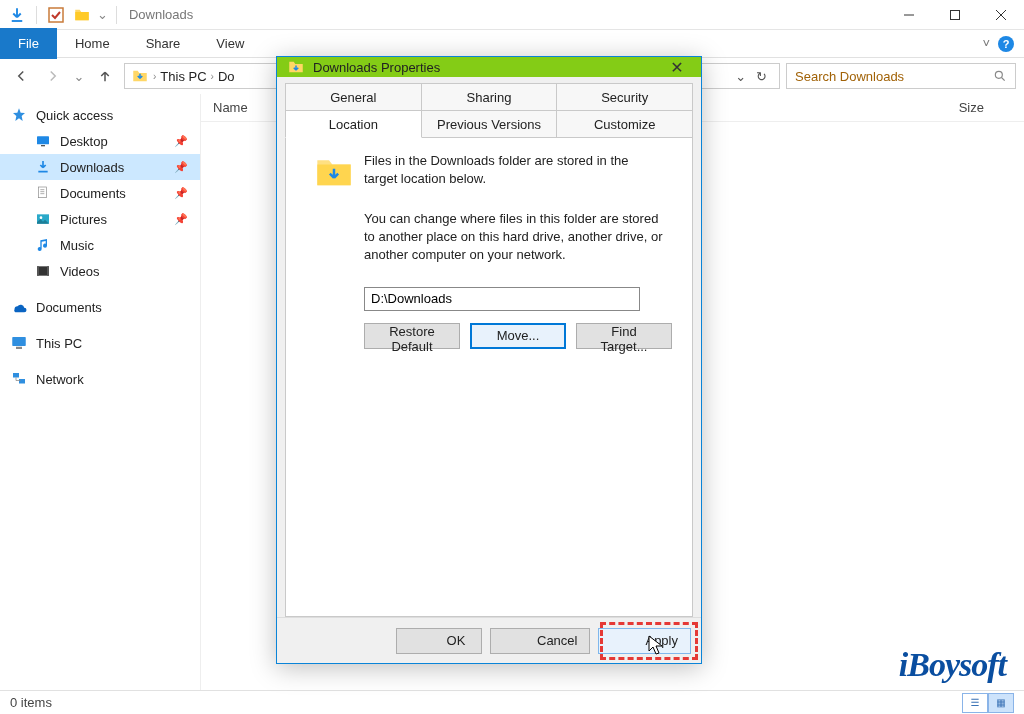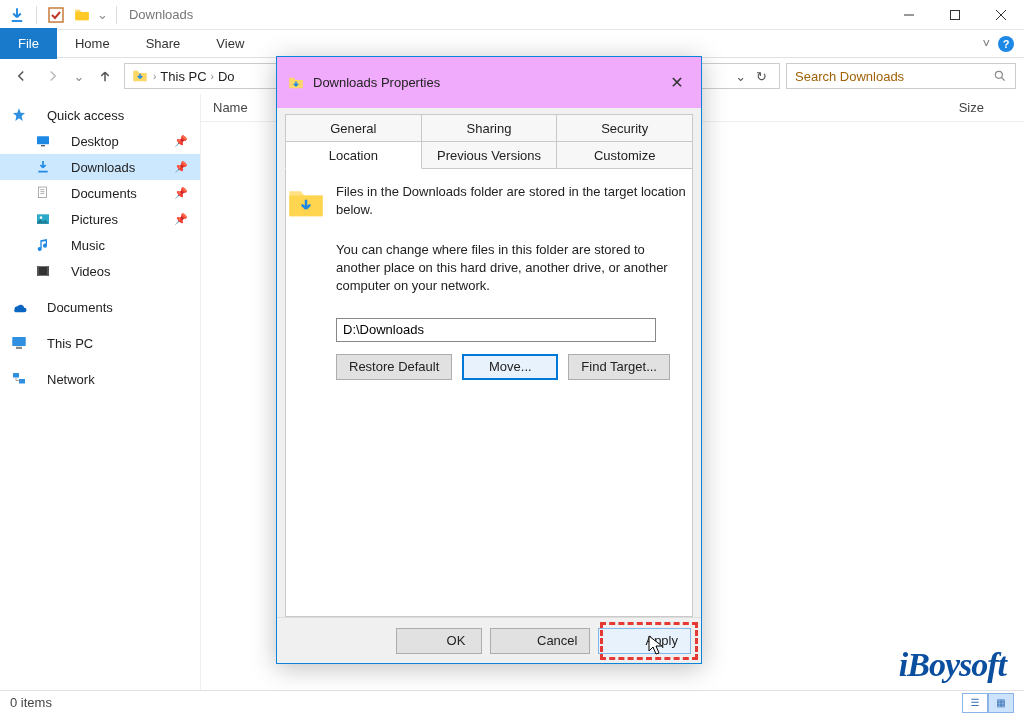--- a/index.html
+++ b/index.html
@@ -27,59 +27,59 @@
 .addr-box { flex:1; border:1px solid #ccc; height:26px; display:flex; align-items:center; padding:0 6px; gap:4px; }
 .addr-seg { color:#222; }
 .addr-chev { color:#888; font-size:10px; }
 .addr-actions { display:flex; gap:10px; margin-left:auto; color:#555; padding-right:6px; }
 .search-box { width:230px; border:1px solid #ccc; height:26px; display:flex; align-items:center; padding:0 8px; color:#a16207; justify-content:space-between; }
 
 
 .content { display:flex; height:calc(714px - 30px - 28px - 36px - 24px); }
 .sidebar { width:200px; padding:8px 0; }
 .sb-group { margin-bottom:10px; }
-.sb-item { display:flex; align-items:center; height:26px; padding:0 12px 0 18px; gap:19px; color:#222; }
+.sb-item { display:flex; align-items:center; height:26px; padding:0 12px 0 18px; gap:8px; color:#222; }
 .sb-item.top { padding-left:10px; font-weight:400; }
 .sb-item.sel { background:#cce8ff; }
 .sb-icon { width:18px; height:18px; display:flex; align-items:center; justify-content:center; }
 .pin { margin-left:auto; color:#888; font-size:11px; }
 .sb-item.indent { padding-left:34px; }
 
 .main { flex:1; border-left:1px solid #eee; }
 .col-headers { display:flex; height:28px; border-bottom:1px solid #eee; color:#444; }
 .col-headers > div { padding:6px 12px; }
 .col-name { width:310px; }
 .col-size { margin-left:auto; padding-right:40px !important; }
 
 
 .statusbar { position:absolute; bottom:0; left:0; right:0; height:24px; border-top:1px solid #e1e1e1; display:flex; align-items:center; padding:0 10px; color:#444; }
 .view-toggles { margin-left:auto; display:flex; gap:0; }
 .view-btn { width:26px; height:20px; border:1px solid #8ab4e8; display:flex; align-items:center; justify-content:center; font-size:10px; color:#3a72b5; }
 .view-btn.active { background:#cde3fb; }
 
 
 .dialog { position:absolute; left:276px; top:56px; width:426px; height:608px; background:#f0f0f0; border:1px solid #0a84d8; box-shadow:0 4px 24px rgba(0,0,0,.25); display:flex; flex-direction:column; }
-.dlg-title { height:51px; display:flex; align-items:center; padding:0 10px; background:#f0abfc; }
+.dlg-title { height:20px; display:flex; align-items:center; padding:0 10px; background:#84cc16; }
 .dlg-title .t { margin-left:8px; color:#222; }
 .dlg-title .x { margin-left:auto; width:28px; height:28px; display:flex; align-items:center; justify-content:center; font-size:16px; color:#333; }
 
 .dlg-tabs { padding:6px 8px 0 8px; background:#f0f0f0; }
 .tab-row { display:flex; }
 .tab { flex:1; height:28px; border:1px solid #c9c9c9; background:#f7f7f7; display:flex; align-items:center; justify-content:center; color:#222; margin-left:-1px; }
 .tab:first-child { margin-left:0; }
 .tab.active { background:#fff; border-bottom-color:#fff; position:relative; z-index:2; }
 .tab-row.second { margin-top:-1px; }
 
-.dlg-body { background:#fff; margin:0 8px; border:1px solid #c9c9c9; border-top:none; flex:1; padding:14px 0; }
+.dlg-body { background:#fff; margin:0 8px; border:1px solid #c9c9c9; border-top:none; flex:1; padding:14px 28px; }
 .folder-row { display:flex; gap:10px; }
 .folder-ico { width:40px; height:40px; }
 .info-text { color:#222; line-height:1.4; }
 .para2 { margin:18px 0 0 50px; color:#222; line-height:1.4; }
 
-.path-input { margin:22px 0 0 50px; width:320px; height:24px; border:1px solid #888; padding:2px 6px; font-size:13px; display:block; background:#fff; }
+.path-input { margin:22px 0 0 50px; width:276px; height:24px; border:1px solid #888; padding:2px 6px; font-size:13px; display:block; background:#fff; }
 .btn-row { margin:12px 0 0 50px; display:flex; gap:10px; }
 .btn { height:26px; border:1px solid #adadad; background:#e1e1e1; padding:0 12px; min-width:96px; color:#222; cursor:default; }
 .btn.hl { border:2px solid #0078d7; background:#e8f2fc; }
 
 .dlg-footer { height:46px; display:flex; align-items:center; justify-content:flex-end; gap:8px; padding:0 10px; background:#f0f0f0; border-top:1px solid #ddd; }
 .dlg-footer .btn { min-width:86px;padding-left:46px; }
 
 .apply-highlight { position:absolute; border:3px dashed #e53935; pointer-events:none; }
 
 

